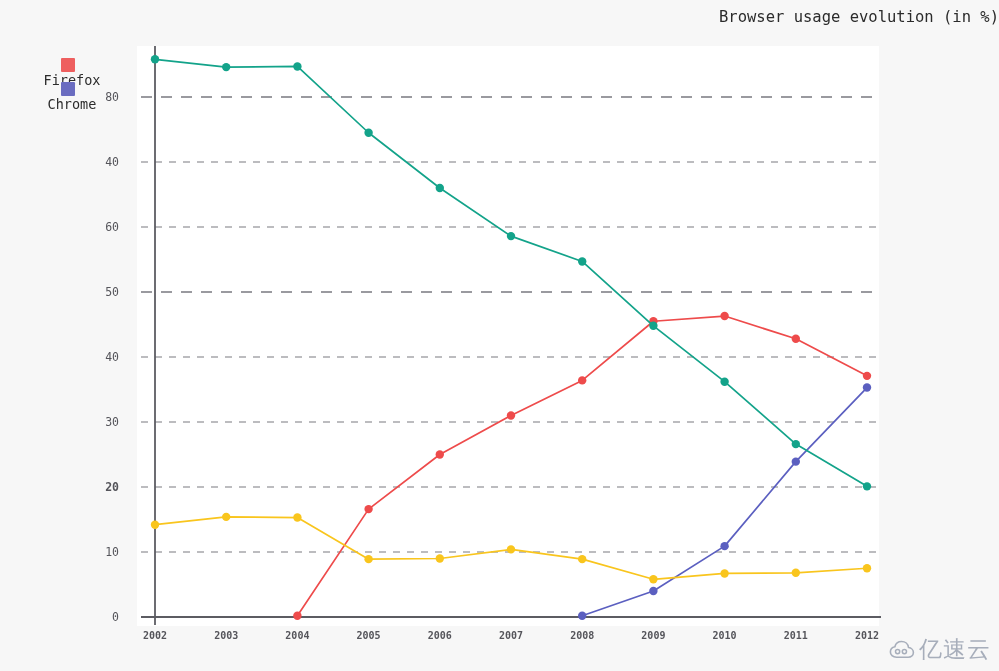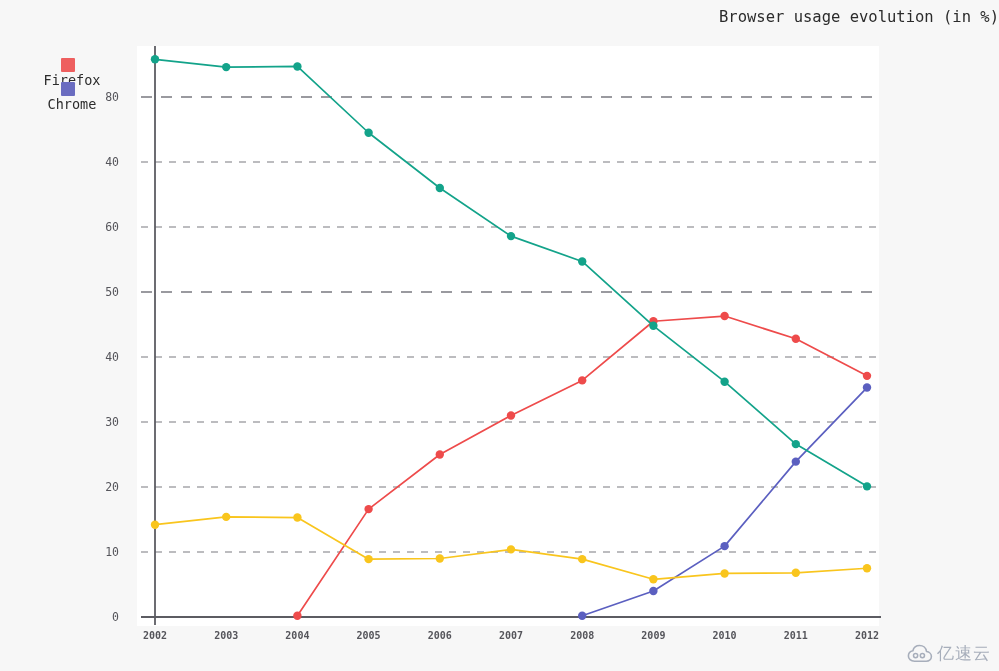--- a/index.html
+++ b/index.html
@@ -102,21 +102,21 @@
   #watermark {
     position: absolute;
     right: 8px;
     bottom: 6px;
     display: flex;
     align-items: center;
     opacity: 0.85;
   }
   #watermark-text {
     font-family: "DejaVu Sans", "Liberation Sans", sans-serif;
-    font-size: 17px;
+    font-size: 23px;
     color: #9aa2b1;
     margin-left: 4px;
     letter-spacing: 1px;
   }
 </style>
 </head>
 <body>
 
 <div id="chart-root">
 
@@ -184,21 +184,21 @@
         <circle cx="516.4" cy="533.3" r="4.2" fill="#f9c51d"></circle>
         <circle cx="587.6" cy="527.45" r="4.2" fill="#f9c51d"></circle>
         <circle cx="658.8000000000001" cy="526.8" r="4.2" fill="#f9c51d"></circle>
         <circle cx="730" cy="522.25" r="4.2" fill="#f9c51d"></circle>
       </svg>
   </div>
 
   <div id="tick-layer">
       <div class="ytick-label" style="left: 85px; top: 617px;">0</div>
       <div class="ytick-label" style="left: 85px; top: 552px;">10</div>
-      <div class="ytick-label" style="left: 85px; top: 487px;">20</div>
+      <div class="ytick-label" style="left: 85px; top: 487px; font-weight: bold;">20</div>
       <div class="ytick-label" style="left: 85px; top: 422px;">30</div>
       <div class="ytick-label" style="left: 85px; top: 357px;">40</div>
       <div class="ytick-label" style="left: 85px; top: 292px;">50</div>
       <div class="ytick-label" style="left: 85px; top: 227px;">60</div>
       <div class="ytick-label" style="left: 85px; top: 162px;">40</div>
       <div class="ytick-label" style="left: 85px; top: 97px;">80</div>
       <div class="xtick-label" style="left: 155px;">2002</div>
       <div class="xtick-label" style="left: 226.2px;">2003</div>
       <div class="xtick-label" style="left: 297.4px;">2004</div>
       <div class="xtick-label" style="left: 368.6px;">2005</div>

